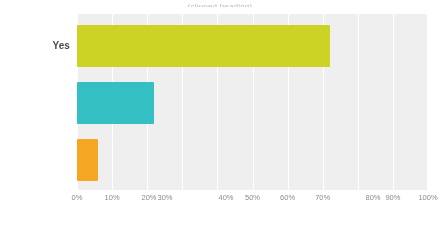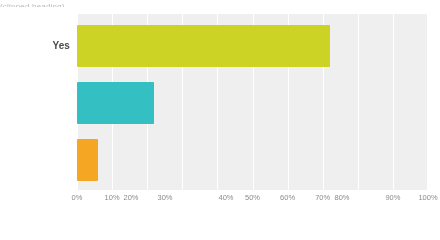--- a/index.html
+++ b/index.html
@@ -24,20 +24,21 @@
   }
 
   
   .title-strip {
     position: absolute;
     left: 0;
     top: 0;
     width: 440px;
     height: 7px;
     overflow: hidden;
+    text-align: center;
   }
   .title-strip .title-text {
     display: inline-block;
     font-size: 8px;
     color: #b9b9bd;
     line-height: 8px;
     transform: translateY(-5px);
     white-space: nowrap;
     letter-spacing: 0.2px;
   }
@@ -162,24 +163,24 @@
         </div>
       </div>
   </div>
 
   <div class="ylabels">
       <div class="ylabel" style="top: 27px;">Yes</div>
     </div>
   <div class="xlabels">
       <div class="xlabel" style="left: 0px;">0%</div>
       <div class="xlabel" style="left: 35.1px;">10%</div>
-      <div class="xlabel" style="left: 54px;">20%</div>
+      <div class="xlabel" style="left: 72px;">20%</div>
       <div class="xlabel" style="left: 88px;">30%</div>
       <div class="xlabel" style="left: 149px;">40%</div>
       <div class="xlabel" style="left: 175.5px;">50%</div>
       <div class="xlabel" style="left: 210.6px;">60%</div>
       <div class="xlabel" style="left: 245.7px;">70%</div>
-      <div class="xlabel" style="left: 265px;">80%</div>
+      <div class="xlabel" style="left: 296px;">80%</div>
       <div class="xlabel" style="left: 315.9px;">90%</div>
       <div class="xlabel" style="left: 351px;">100%</div>
     </div>
 
 </div>
 
 </body></html>

